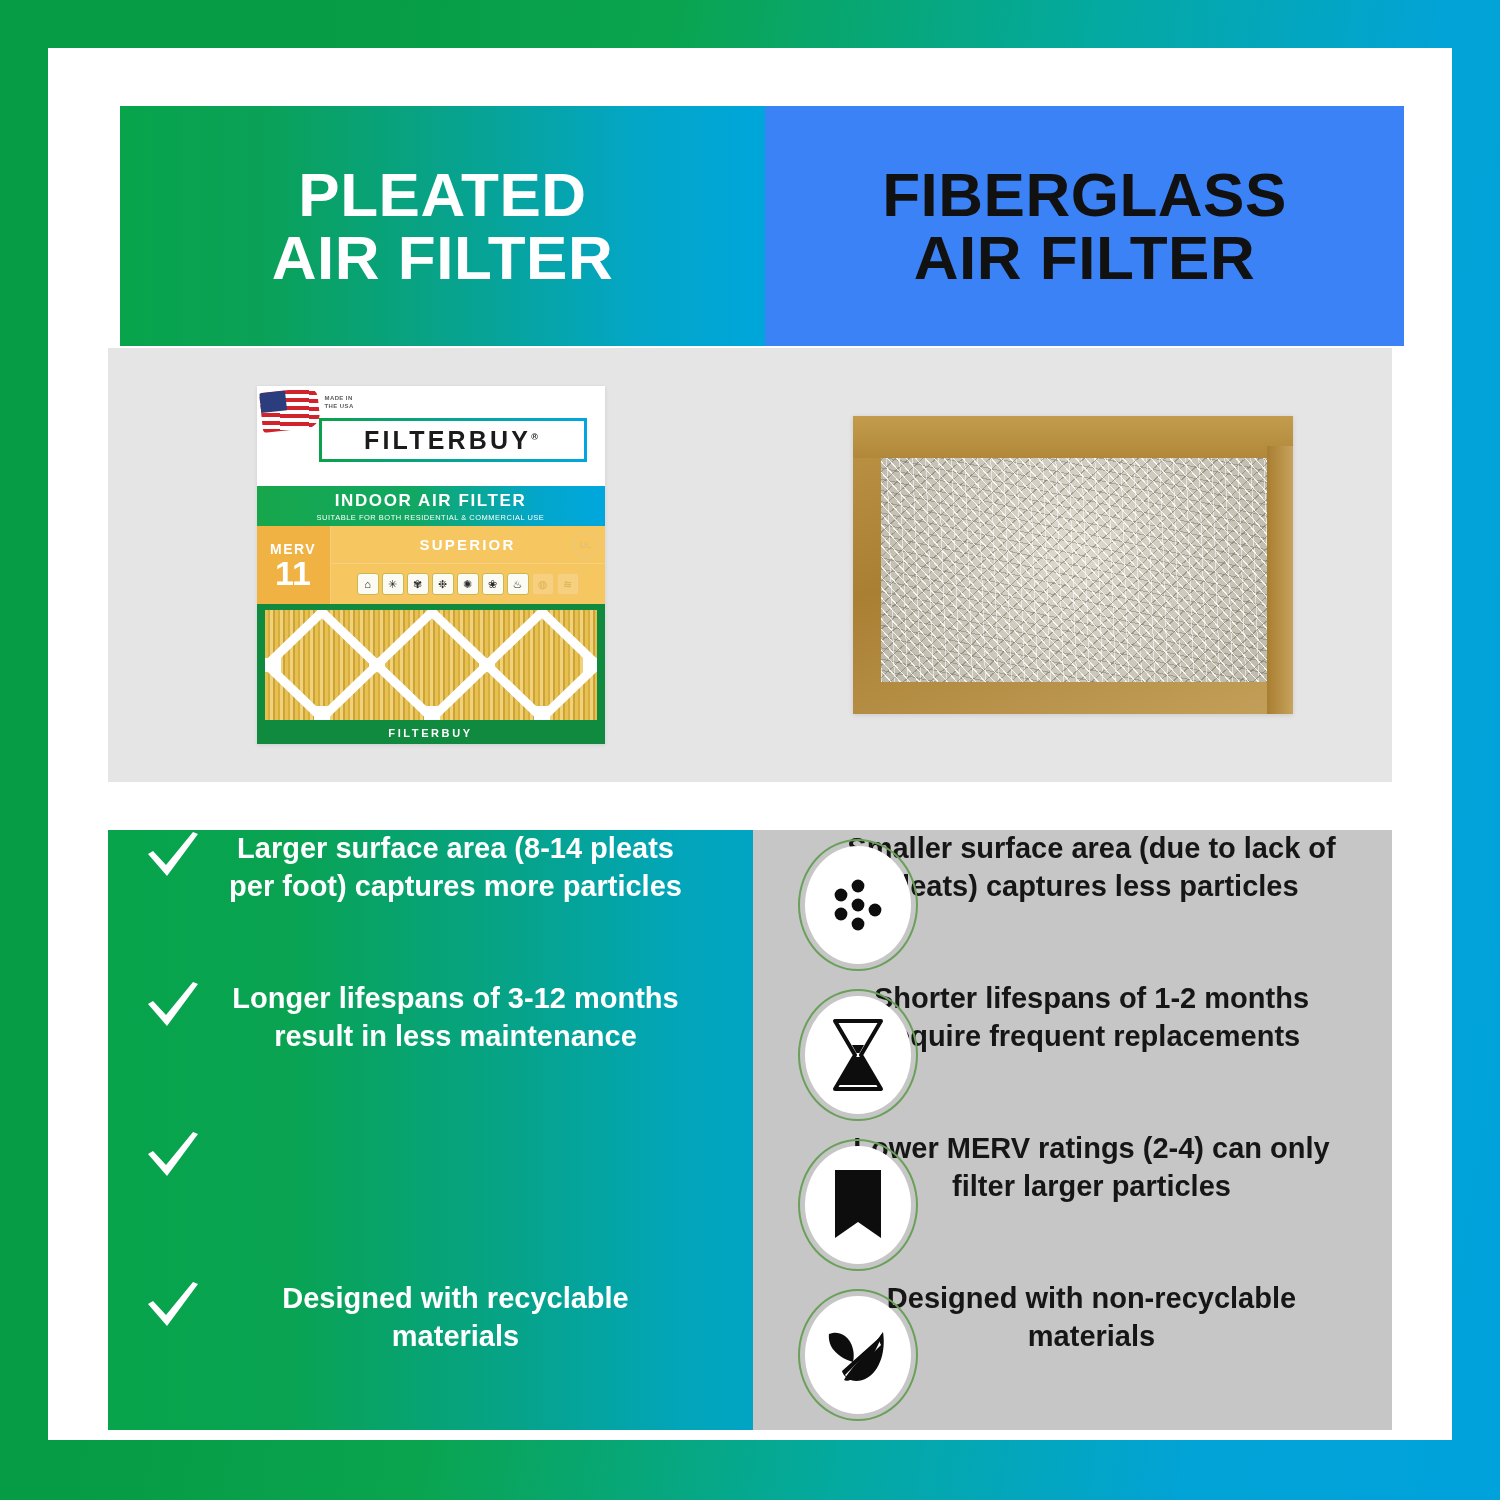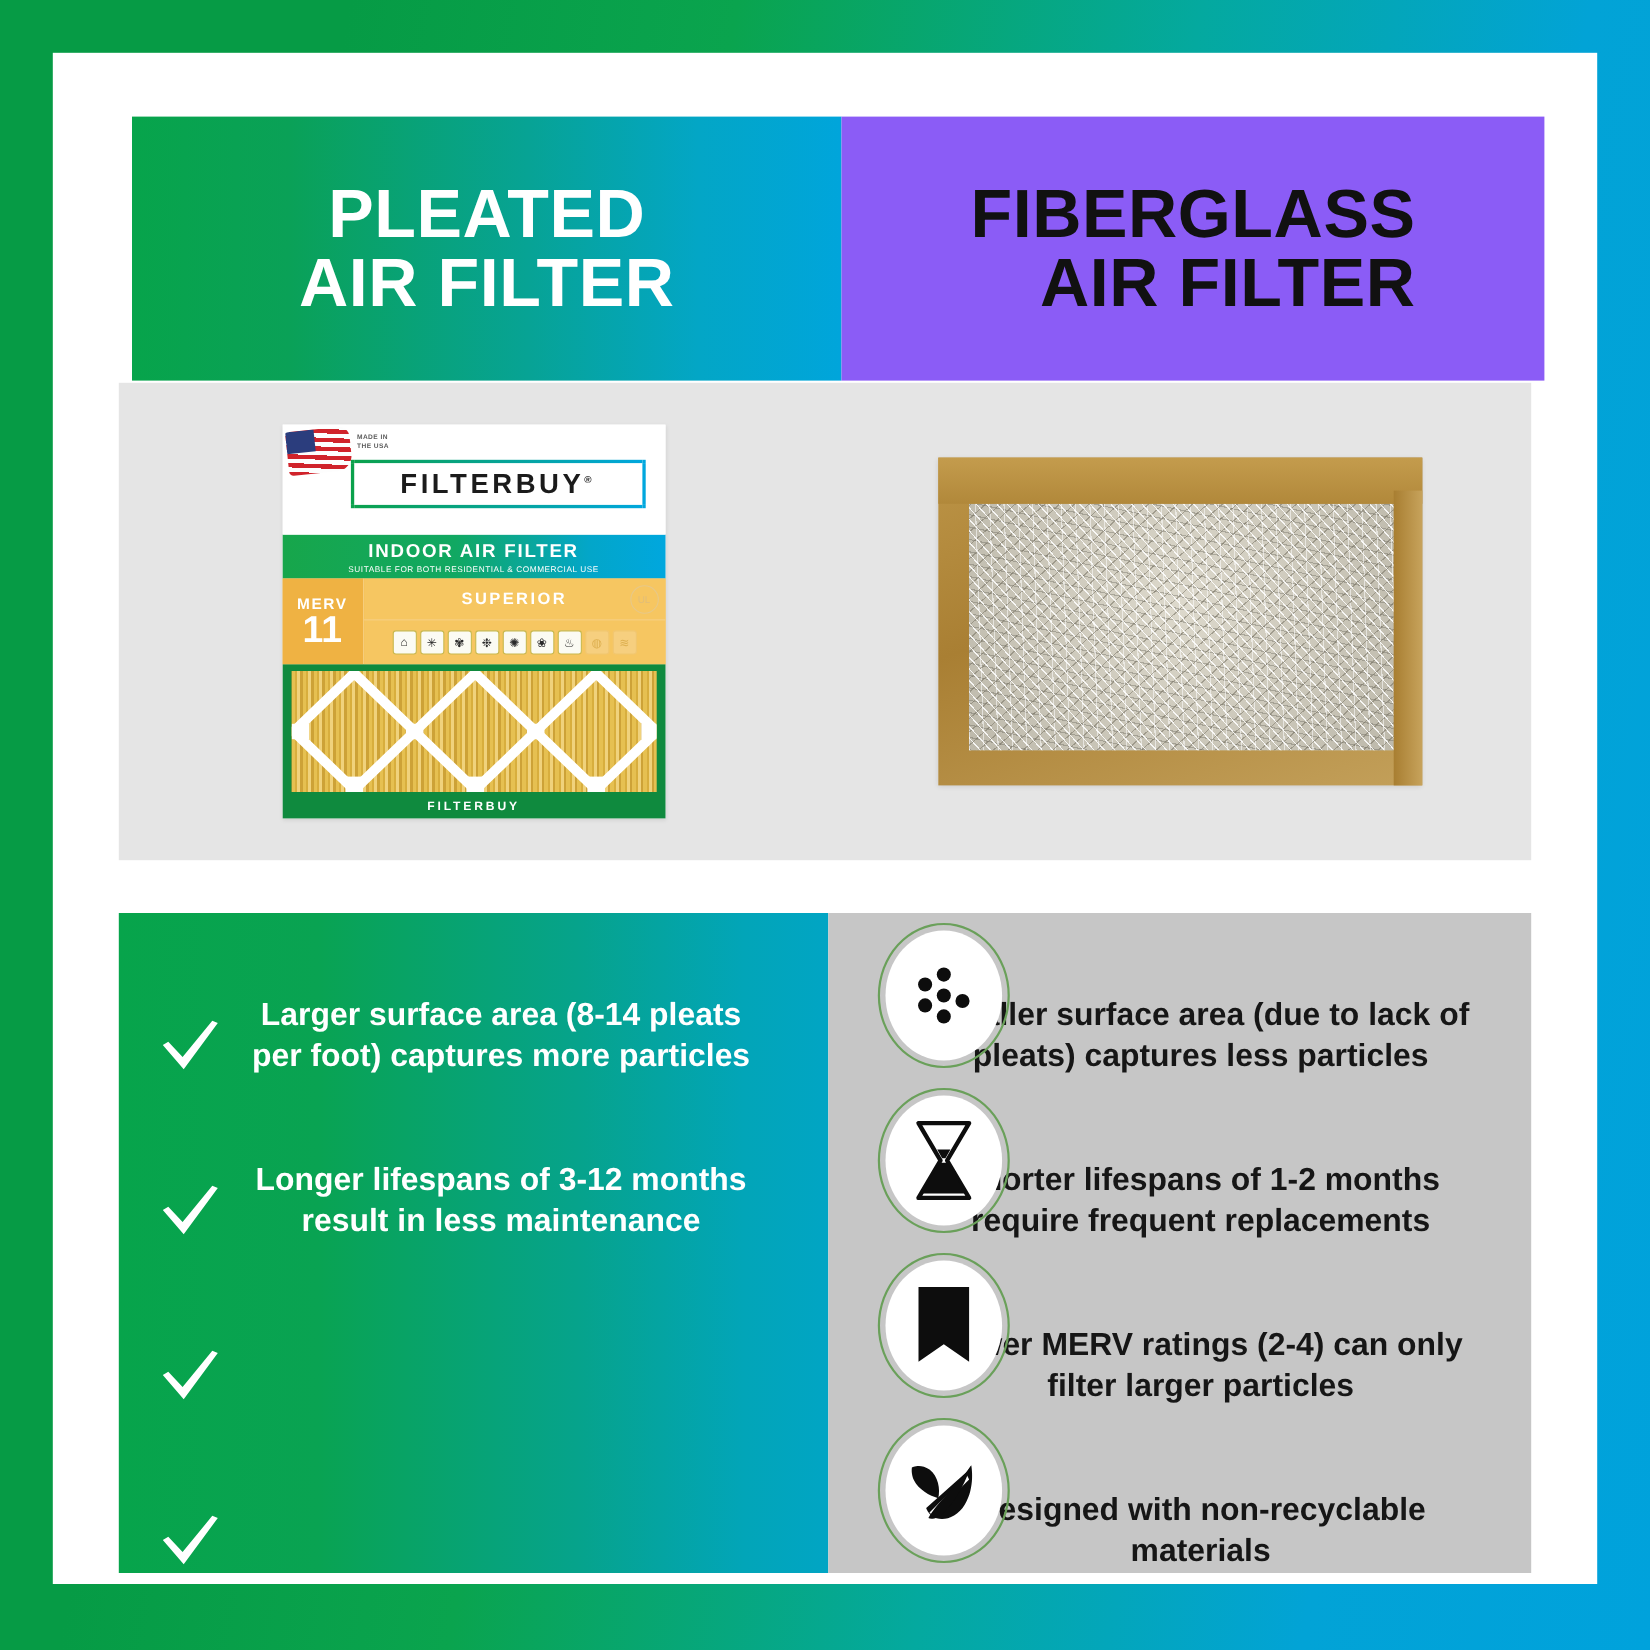--- a/index.html
+++ b/index.html
@@ -31,22 +31,21 @@
     align-items: center;
     justify-content: center;
     text-align: center;
   }
   .hdr-left {
     width: 645px;
     background: linear-gradient(90deg, #07A44B 0%, #0AA157 22%, #07A395 56%, #03A6C6 80%, #00A5DB 100%);
   }
   .hdr-right {
     width: 639px;
-    background: #8b5cf6;
-    text-align: right;
+    background: #3b82f6;
   }
   .hdr-title {
     font-weight: 800;
     font-size: 62px;
     line-height: 1.02;
     letter-spacing: 0.5px;
     white-space: pre-line;
   }
   .hdr-left .hdr-title { color: #ffffff; }
   .hdr-right .hdr-title { color: #111111; }
@@ -229,21 +228,21 @@
   .col-right {
     width: 639px;
     background: #c6c6c6;
     position: relative;
   }
 
   .rows { position: absolute; inset: 0; display: flex; flex-direction: column; }
   .row {
     flex: 1;
     display: flex;
-    align-items: flex-end;
+    align-items: flex-start;
     gap: 12px;
   }
   .row-l { padding-left: 28px; padding-right: 64px; }
   .row-r { padding-left: 68px; padding-right: 30px; }
 
   .check {
     width: 74px; flex: 0 0 74px;
     display: flex; align-items: center; justify-content: center;
   }
   .check svg { width: 58px; height: 54px; display: block; }
@@ -414,20 +413,21 @@
                 <path d="M4 24 L23 46 L54 4 L49 2 L22 35 L9 21 Z" fill="#ffffff"></path>
               </svg>
           </div>
         </div>
         <div class="row row-l">
           <div class="check">
             <svg viewBox="0 0 58 54">
                 <path d="M4 24 L23 46 L54 4 L49 2 L22 35 L9 21 Z" fill="#ffffff"></path>
               </svg>
           </div>
+          <div class="txt-l">Designed with recyclable materials</div>
         </div>
       </div>
     </div>
 
     <div class="col-right">
       <div class="rows">
         <div class="row row-r">
           <div class="txt-r">Smaller surface area (due to lack of pleats) captures less particles</div>
         </div>
         <div class="row row-r">

